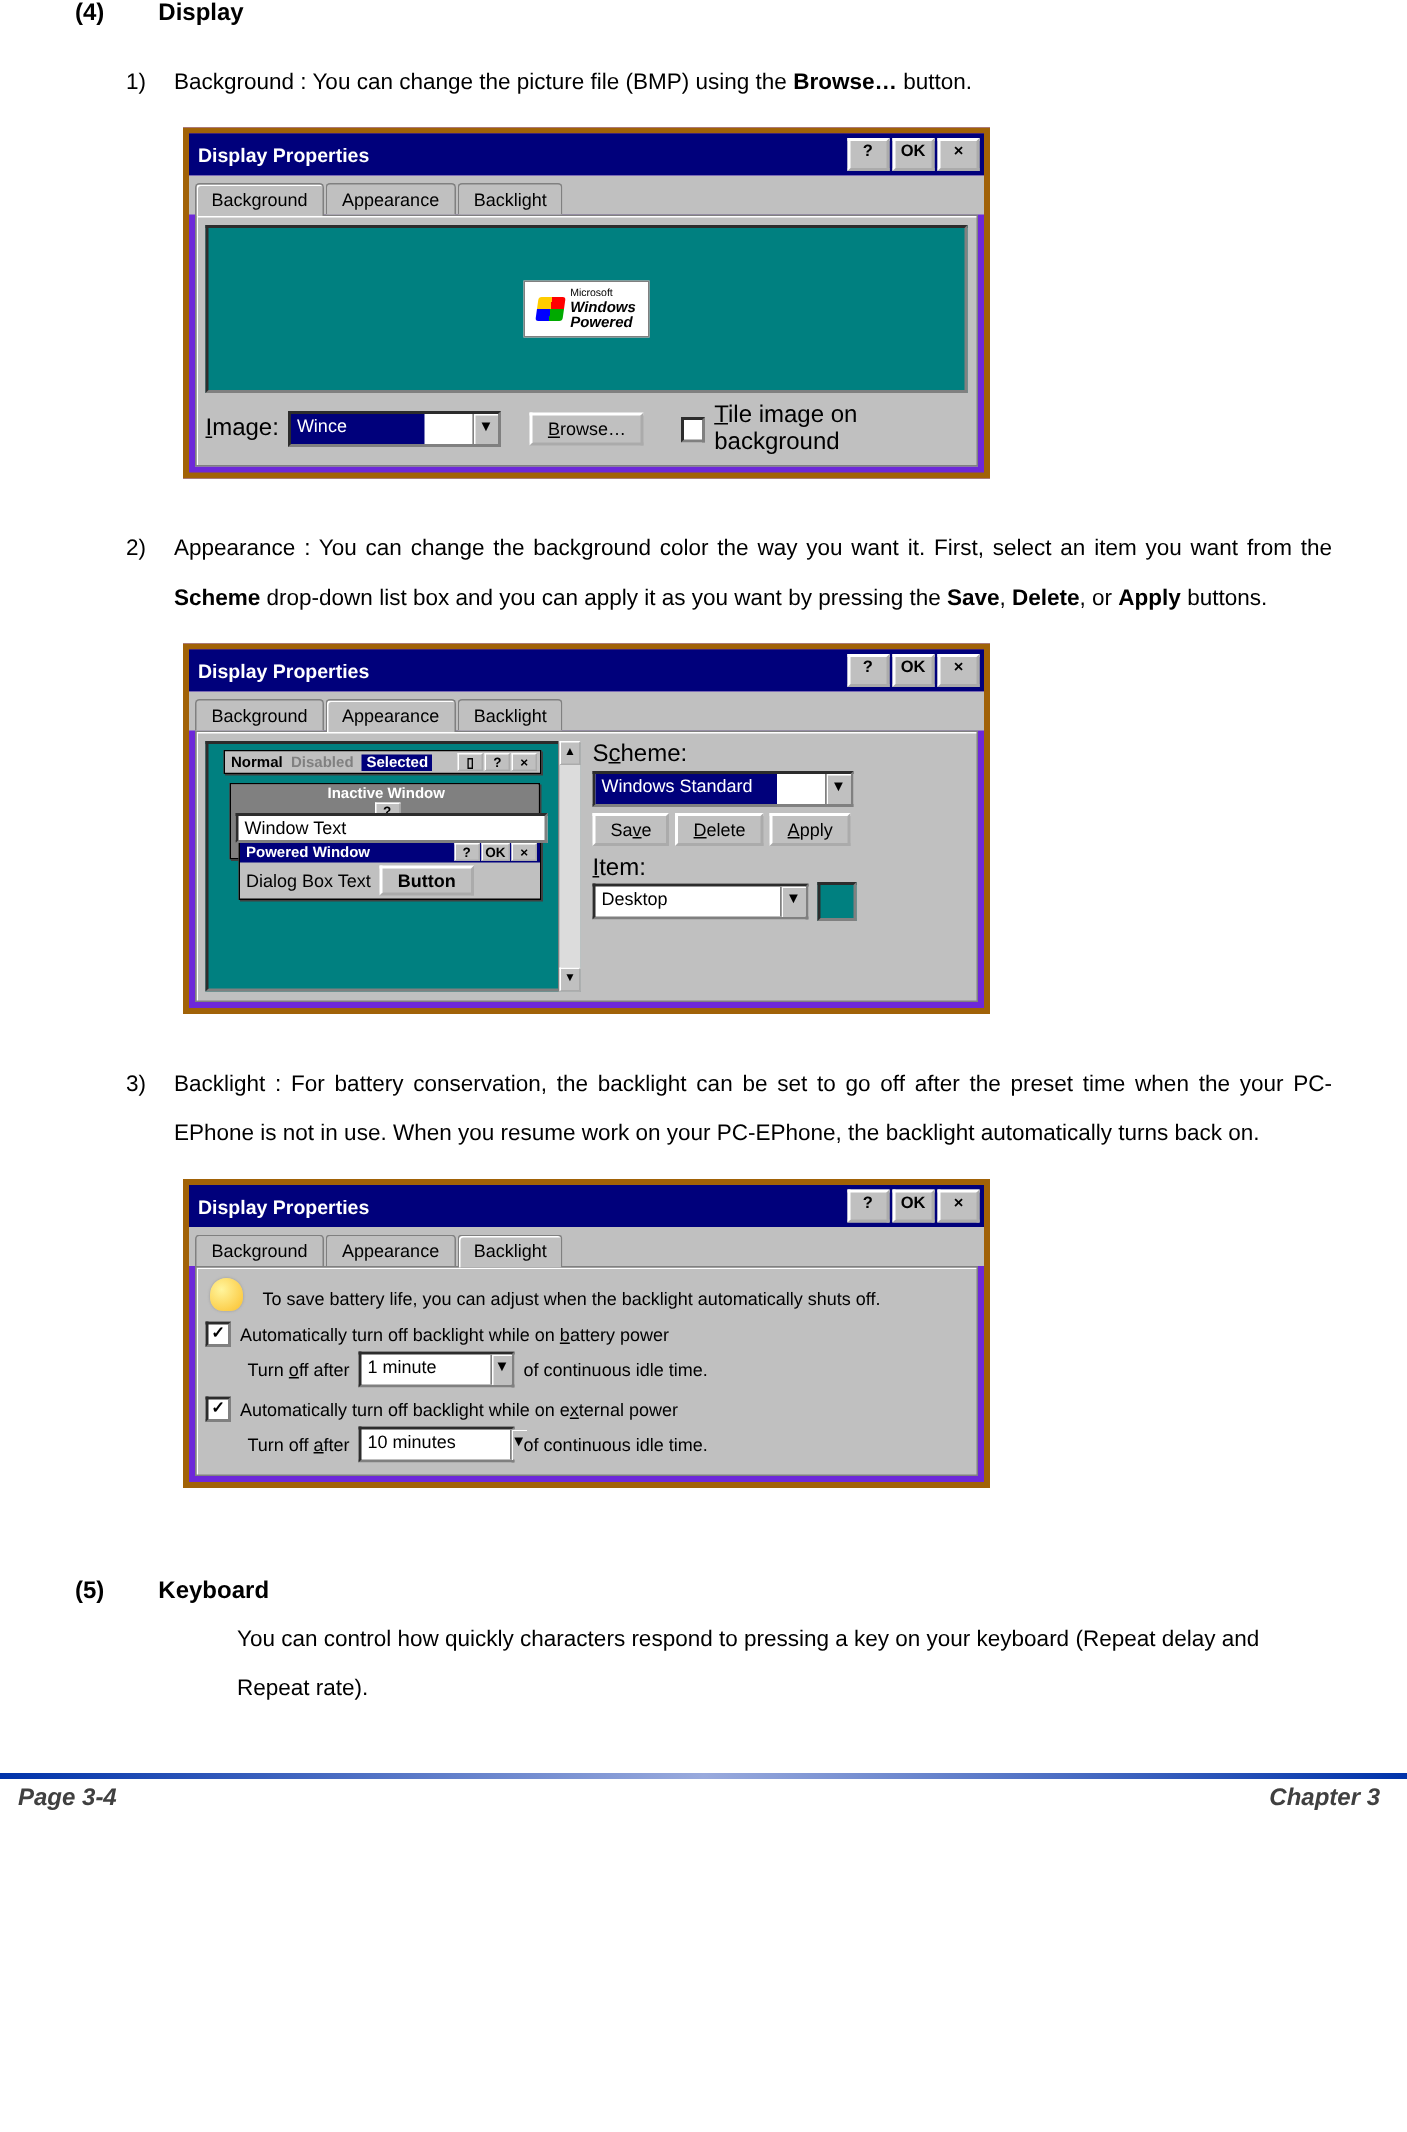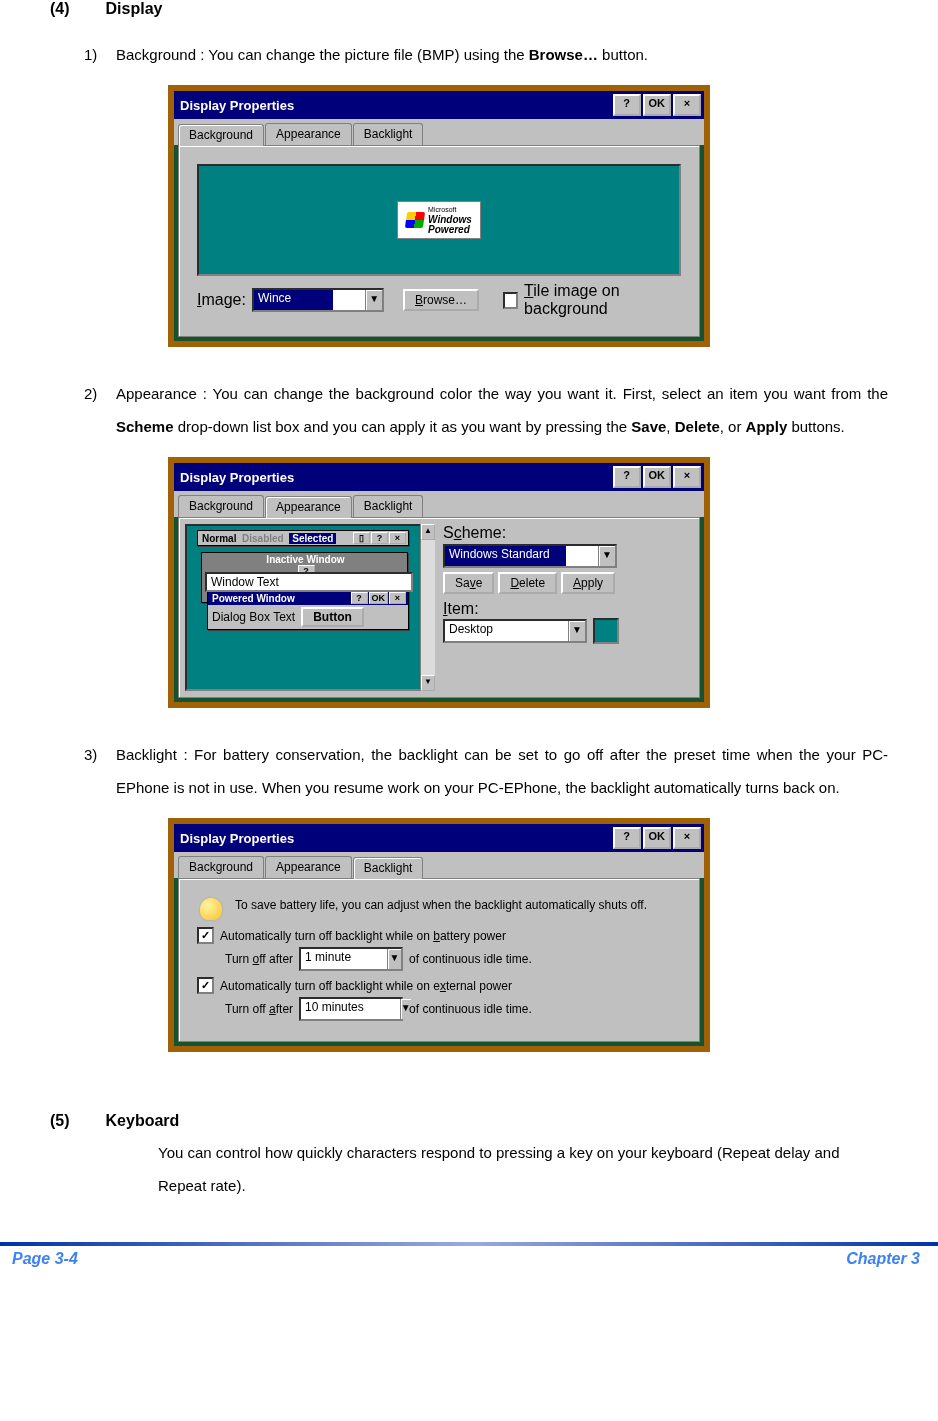--- a/index.html
+++ b/index.html
@@ -18,24 +18,23 @@
   .section-heading-row { display: flex; gap: 36px; font-weight: bold; font-size: 16px; }
   .sub-list { margin-left: 34px; margin-top: 20px; }
   .sub-item { display: flex; gap: 14px; line-height: 2.2em; text-align: justify; }
   .sub-item .num { flex-shrink: 0; width: 18px; }
   .sub-item .txt { flex: 1; }
   .sub-body { margin-left: 34px; line-height: 2.2em; }
   .screenshot-wrap { margin: 14px 0 30px 72px; }
 
   
   .win {
-    border: 6px solid #a16207;
-    background: #14532d;
+    border: 4px solid #a16207;
+    background: #6d28d9;
     display: inline-block;
-    margin-left: 46px;
   }
   .titlebar {
     background: #00007b;
     color: #fff;
     font-family: Tahoma, Arial, sans-serif;
     font-weight: bold;
     font-size: 13px;
     padding: 3px 3px 3px 6px;
     display: flex;
     align-items: center;
@@ -52,20 +51,21 @@
     min-width: 16px;
     height: 18px;
     line-height: 14px;
     text-align: center;
     font-family: Tahoma, Arial, sans-serif;
   }
   .tabs {
     display: flex;
     padding: 4px 20px 0 4px;
     background: #c0c0c0;
+    align-items: flex-end;
   }
   .tab {
     border: 1px solid #808080;
     border-bottom: none;
     border-top-left-radius: 3px;
     border-top-right-radius: 3px;
     padding: 3px 10px;
     font-size: 12px;
     background: #c0c0c0;
     margin-right: 1px;
@@ -76,21 +76,21 @@
     background: #c0c0c0;
     box-shadow: inset 1px 1px 0 #fff;
     z-index: 2;
     top: 1px;
     padding-bottom: 4px;
   }
   .tab-body {
     border: 1px solid #808080;
     box-shadow: inset 1px 1px 0 #fff;
     margin: 0 4px 4px 4px;
-    padding: 18px;
+    padding: 6px;
     background: #c0c0c0;
   }
   .preview-box {
     background: #008080;
     border: 2px inset #808080;
     display: flex;
     align-items: center;
     justify-content: center;
     margin-bottom: 6px;
   }
@@ -172,21 +172,21 @@
     height: 4px;
     background: linear-gradient(to right, #0033aa 0%, #99aadd 50%, #0033aa 100%);
   }
   .footer-row {
     display: flex;
     justify-content: space-between;
     padding: 4px 18px 20px 12px;
     font-weight: bold;
     font-style: italic;
     font-size: 16px;
-    color: #3b82f6;
+    color: #404040;
   }
   .und { text-decoration: underline; }
   .bulb { width: 22px; height: 22px; background: radial-gradient(circle at 35% 35%, #fff59d, #fbc02d); border-radius: 50% 50% 40% 40%; box-shadow: 0 0 2px #999; }
   .hint-icon { width: 28px; height: 24px; display:flex; align-items:center; justify-content:center; }
 </style>
 </head>
 <body>
 
 <div class="page">
 
@@ -350,21 +350,21 @@
         <span class="wbtn">?</span>
         <span class="wbtn">OK</span>
         <span class="wbtn">×</span>
       </div>
       <div class="tabs">
         <div class="tab">Background</div>
         <div class="tab">Appearance</div>
         <div class="tab active">Backlight</div>
       </div>
       <div class="tab-body">
-        <div class="row" style="align-items:flex-start; gap:10px; margin-bottom:6px;">
+        <div class="row" style="align-items:flex-end; gap:10px; margin-bottom:6px;">
           <div class="hint-icon">
               <div class="bulb"></div>
             </div>
           <span class="small" style="line-height:1.4;">To save battery life, you can adjust when the backlight automatically shuts off.</span>
         </div>
         <div class="row" style="margin-bottom:3px;">
           <span class="chk">✓</span>
           <span class="small">Automatically turn off backlight while on <span class="und">b</span>attery power</span>
         </div>
         <div class="row" style="margin: 0 0 6px 28px;">

